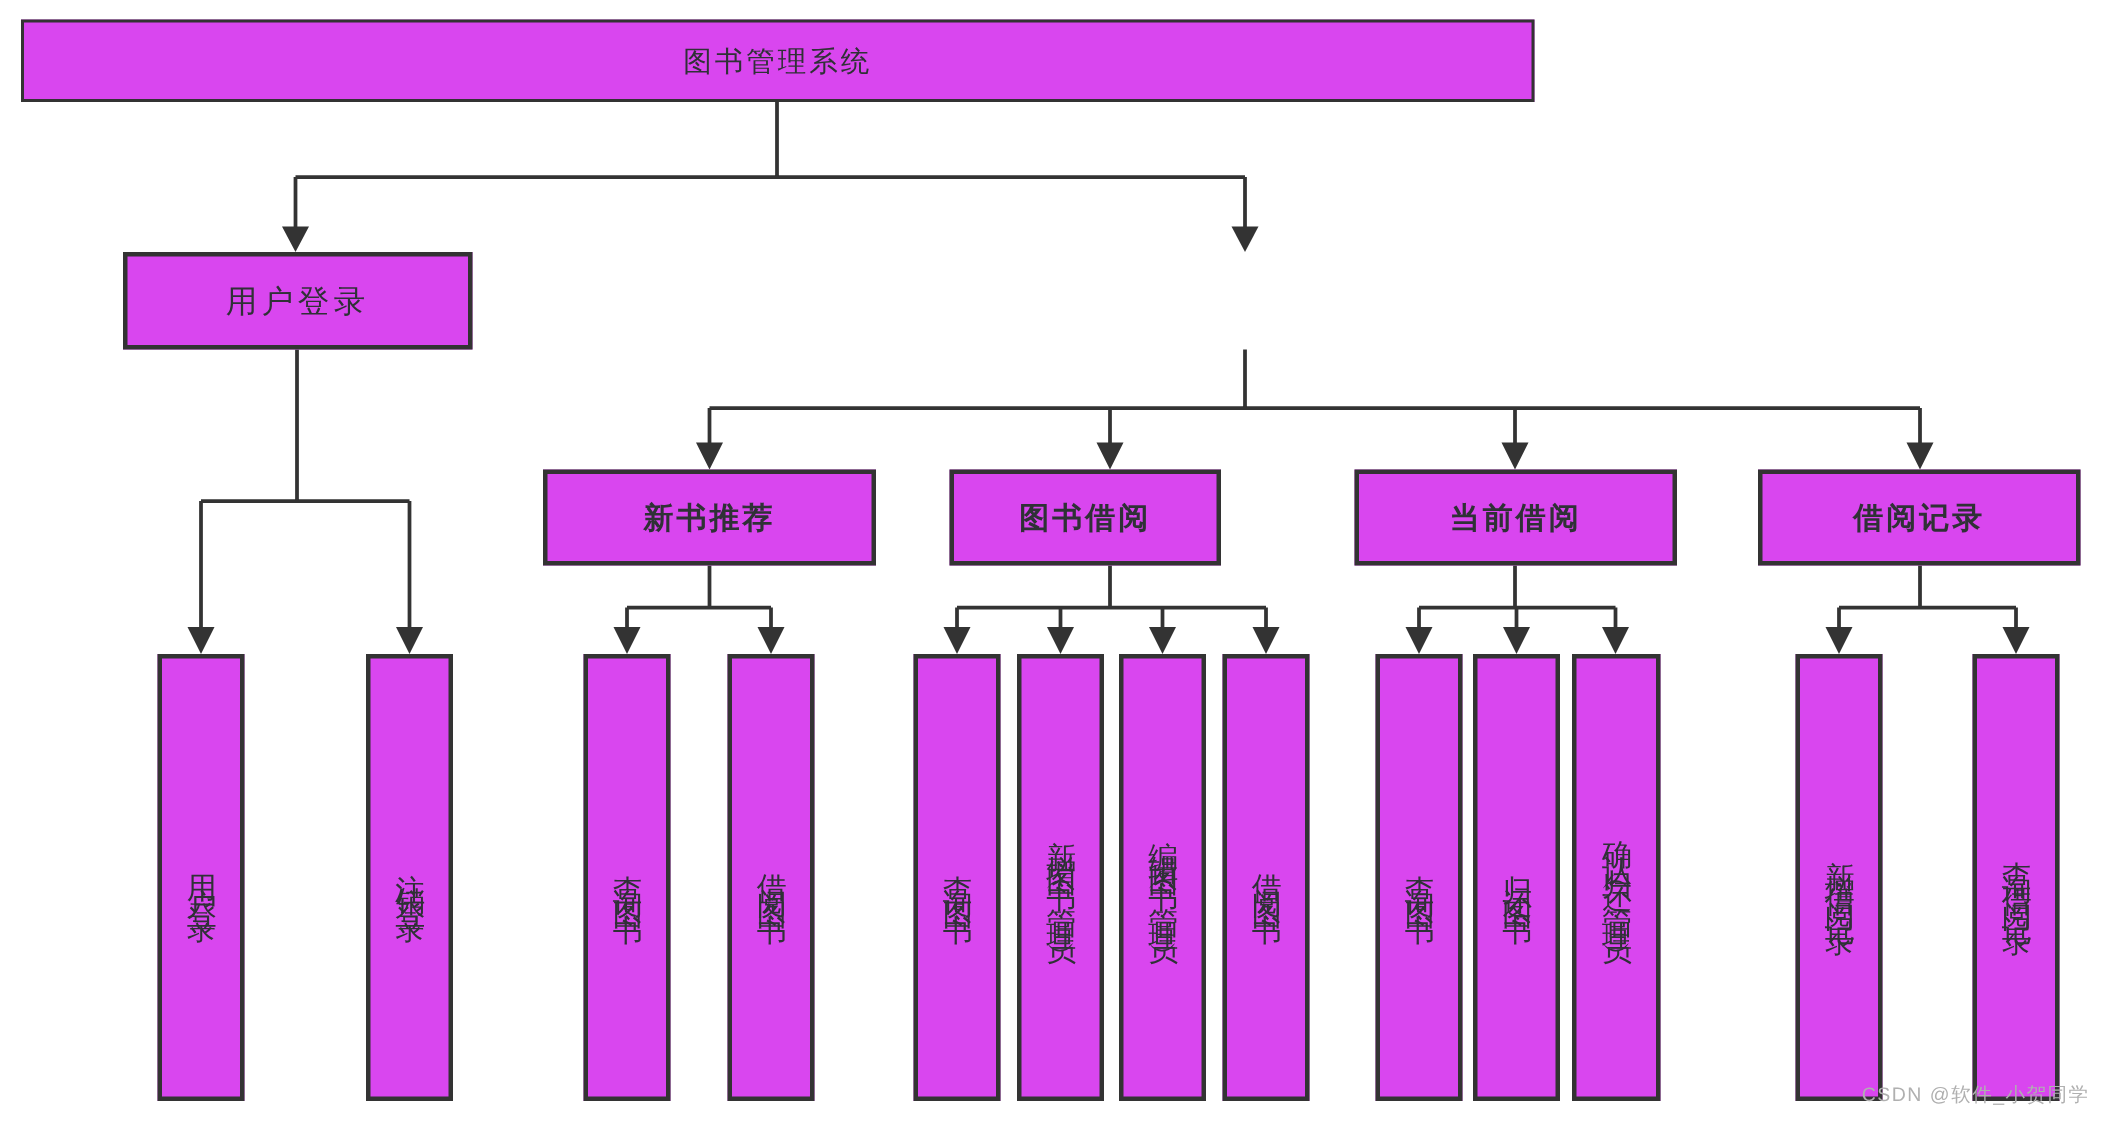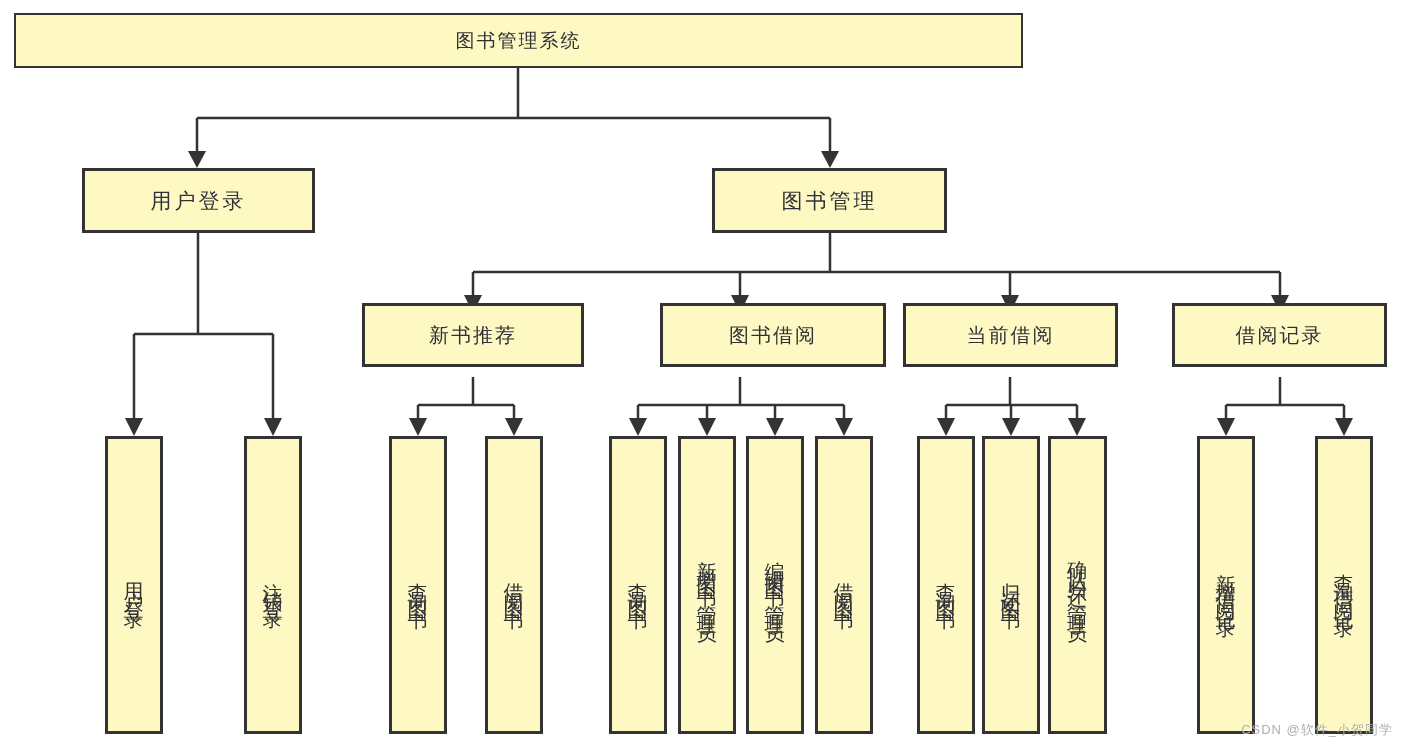--- a/index.html
+++ b/index.html
@@ -4,27 +4,27 @@
 <style>
   * { margin:0; padding:0; box-sizing:border-box; }
   html,body { background:#ffffff; }
   body { font-family:"Liberation Sans", sans-serif; }
   .stage {
     position:relative; width:1405px; height:747px;
     background:#ffffff; overflow:hidden;
   }
   .connectors { position:absolute; left:0; top:0; }
   .box {
-    position:absolute; background:#fef9c3; border:3px solid #333333;
+    position:absolute; background:#d946ef; border:3px solid #333333;
     display:flex; align-items:center; justify-content:center;
     color:#2f3136;
   }
   .box.root  { left:14px;  top:13px; width:1009px; height:55px; border-width:2px; font-size:19px; letter-spacing:2px; }
   .box.h2    { top:168px; height:65px; font-size:21px; letter-spacing:3px; }
-  .box.h3    { top:303px; height:64px; font-size:20px; letter-spacing:2px; }
+  .box.h3    { top:313px; height:64px; font-size:20px; letter-spacing:2px;font-weight:bold; }
   .box.leaf  { top:436px; height:298px; width:58px; }
   .vlbl {
     writing-mode:vertical-rl; text-orientation:mixed;
     font-size:20px; letter-spacing:9px; line-height:1; white-space:nowrap;
   }
   .watermark {
     position:absolute; right:12px; bottom:8px;
     font-size:13px; color:#b0b0b0; letter-spacing:1px;
     white-space:nowrap; z-index:5;
   }
@@ -66,28 +66,25 @@
     </g>
   </svg>
 
   <div class="box root">
     <span>图书管理系统</span>
   </div>
 
   <div class="box h2" style="left:82px; width:233px;">
     <span>用户登录</span>
   </div>
-  <div class="box h2" style="left:712px; width:235px;">
-    <span>图书管理</span>
-  </div>
 
   <div class="box h3" style="left:362px; width:222px;">
     <span>新书推荐</span>
   </div>
-  <div class="box h3" style="left:633px; width:226px;margin-left:27px;">
+  <div class="box h3" style="left:633px; width:181px;">
     <span>图书借阅</span>
   </div>
   <div class="box h3" style="left:1172px; width:215px;">
     <span>借阅记录</span>
   </div>
   <div class="box h3" style="left:903px; width:215px;">
     <span>当前借阅</span>
   </div>
 
   <div class="box leaf" style="left:105px;">

